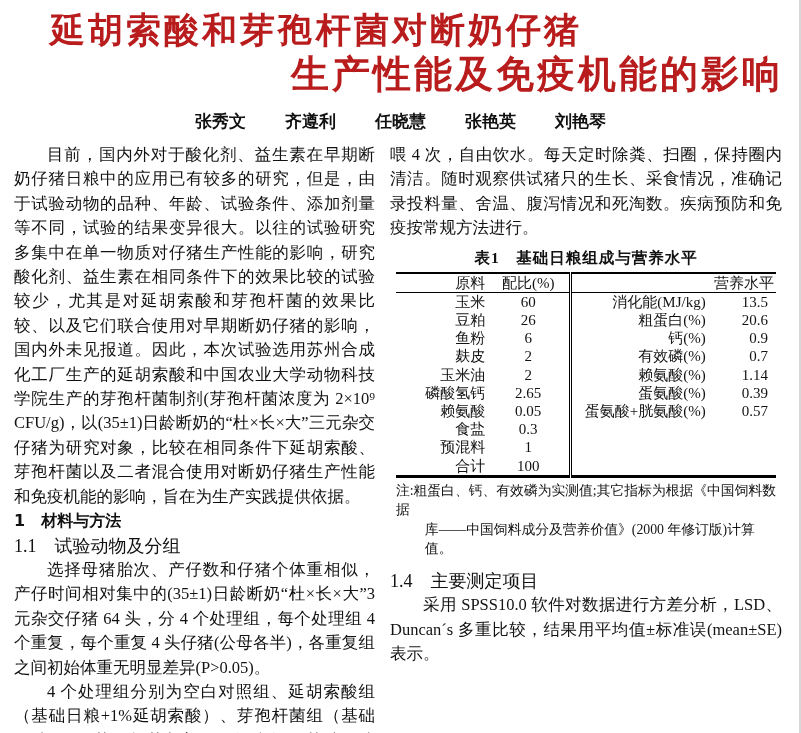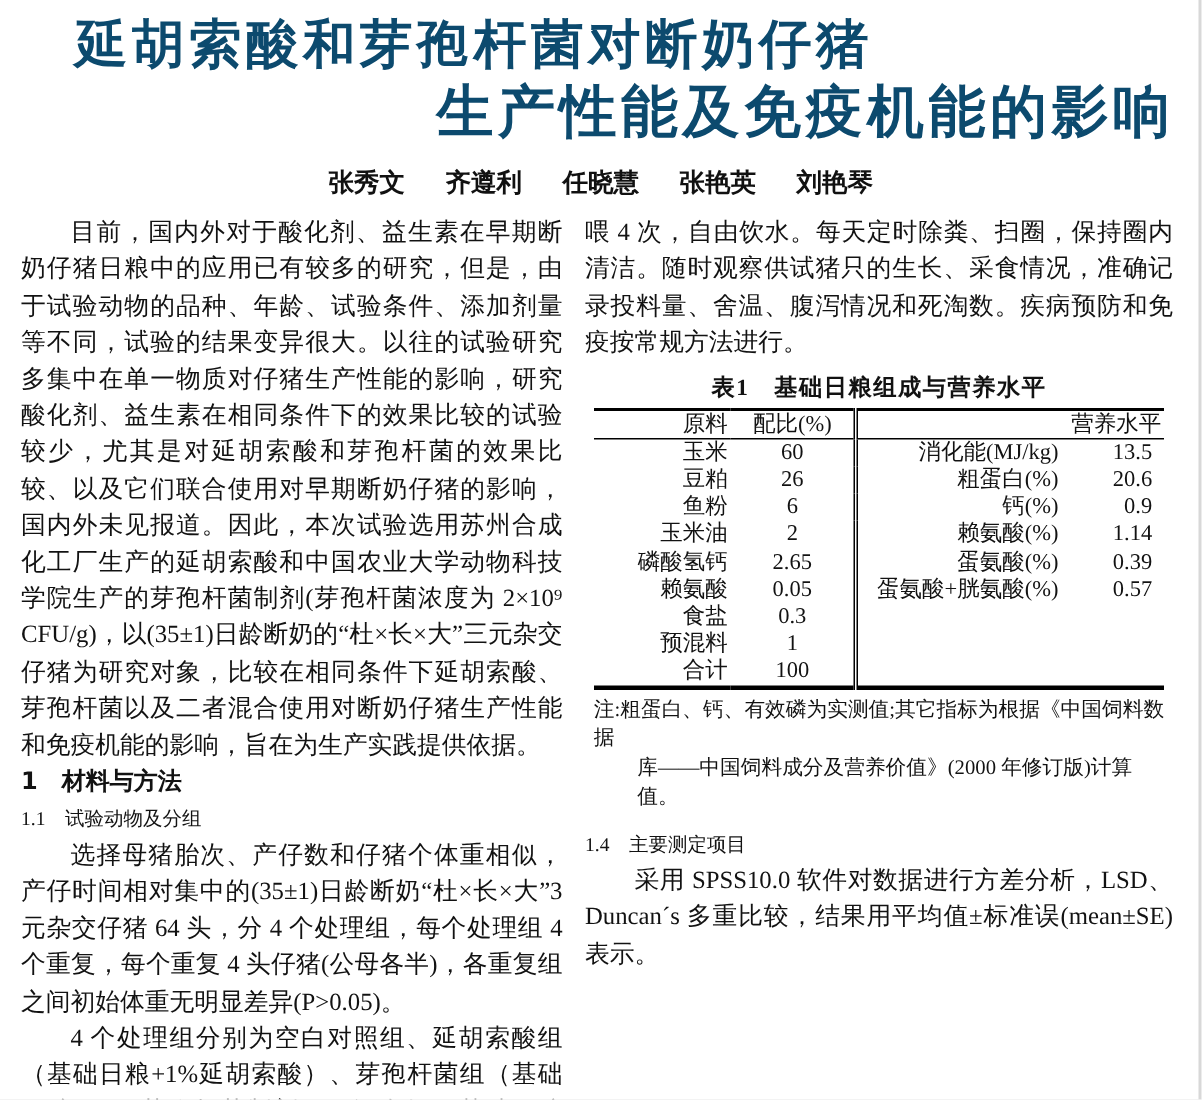--- a/index.html
+++ b/index.html
@@ -9,38 +9,38 @@
     margin:0 auto;
     background:#ffffff;
     box-sizing:border-box;
     padding:8px 12px 0 14px;
     overflow:hidden;
     font-family:"Liberation Serif","DejaVu Serif",serif;
     color:#121212;
     border-right:2px solid #d8d8d8;
   }
   
-  .title{margin:0;font-family:"DejaVu Sans","Liberation Sans",sans-serif;font-weight:900;color:#0c4a6e;}
+  .title{margin:0;font-family:"DejaVu Sans","Liberation Sans",sans-serif;font-weight:900;color:#b91c1c;}
   .title .t1{font-size:35px;letter-spacing:3px;padding-left:36px;line-height:44px;}
   .title .t2{font-size:38px;letter-spacing:3px;text-align:right;padding-right:4px;line-height:44px;}
   
   .authors{
-    display:flex;justify-content:center;gap:27px;
+    display:flex;justify-content:center;gap:39px;
     margin-top:14px;margin-bottom:2px;
     font-family:"DejaVu Sans","Liberation Sans",sans-serif;
     font-weight:700;font-size:17px;color:#111;
   }
   
   .columns{display:flex;gap:15px;margin-top:10px;}
   .col{box-sizing:border-box;}
   .col.left{width:361px;flex:0 0 361px;}
   .col.right{width:392px;flex:0 0 392px;}
   .col p{margin:0;font-size:16.5px;line-height:24.4px;text-align:justify;}
   .col p.indent{text-indent:2em;}
-  .h{font-size:13px;line-height:24.4px;}
+  .h{font-size:18px;line-height:24.4px;}
   .h.bold{font-weight:700;font-family:"DejaVu Sans","Liberation Sans",sans-serif;font-size:16px;}
   
   .tbl-title{
     text-align:center;font-weight:700;font-size:15.5px;
     margin:7px 0 3px 0;letter-spacing:1px;
   }
   table.diet{
     width:97%;margin:0 auto;border-collapse:collapse;
     border-top:2.5px solid #000;border-bottom:3px solid #000;
     font-size:15px;
@@ -115,20 +115,26 @@
               <td class="c2">粗蛋白(%)</td>
               <td class="c3">20.6</td>
             </tr>
             <tr>
               <td class="c0">鱼粉</td>
               <td class="c1">6</td>
               <td class="c2">钙(%)</td>
               <td class="c3">0.9</td>
             </tr>
             <tr>
+              <td class="c0">麸皮</td>
+              <td class="c1">2</td>
+              <td class="c2">有效磷(%)</td>
+              <td class="c3">0.7</td>
+            </tr>
+            <tr>
               <td class="c0">玉米油</td>
               <td class="c1">2</td>
               <td class="c2">赖氨酸(%)</td>
               <td class="c3">1.14</td>
             </tr>
             <tr>
               <td class="c0">磷酸氢钙</td>
               <td class="c1">2.65</td>
               <td class="c2">蛋氨酸(%)</td>
               <td class="c3">0.39</td>

